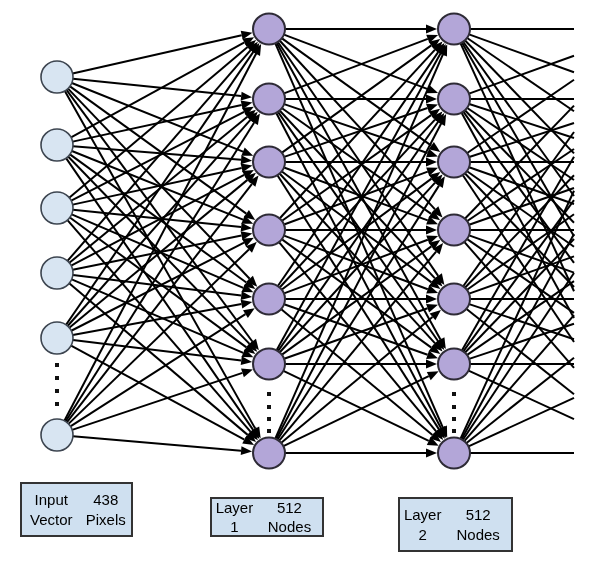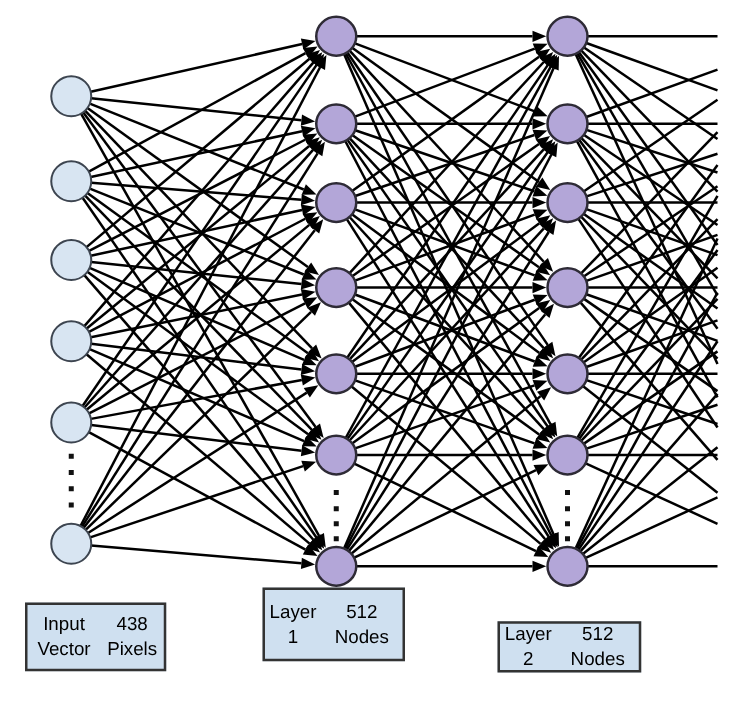--- a/index.html
+++ b/index.html
@@ -18,22 +18,22 @@
     background:#cfe0f0;
     display:flex;
     align-items:center;
     justify-content:center;
     text-align:center;
     font-size:15px;
     line-height:1.28;
     color:#000000;
   }
   .label-input{left:20px;top:482px;width:113px;height:55px;}
-  .label-layer1{left:210px;top:470px;width:114px;height:59px;}
-  .label-layer2{left:398px;top:497px;width:115px;height:41px;}
+  .label-layer1{left:210px;top:497px;width:114px;height:40px;}
+  .label-layer2{left:398px;top:497px;width:115px;height:55px;}
 </style>
 </head>
 <body>
 
 <div class="stage">
 
   <svg id="net-svg" width="600" height="571" viewBox="0 0 600 571">
       <line x1="72.60501278357752" y1="73.46678955843528" x2="241.69122762873934" y2="35.18311827273826" stroke="#000000" stroke-width="2"></line>
       <polygon points="252.41967391744888,32.754036094162515 242.68494306542942,39.57202811811944 240.69751219204926,30.794208427357084" fill="#000000"></polygon>
       <line x1="72.91453798107833" y1="78.65150865841379" x2="241.14955853311292" y2="96.10985984777587" stroke="#000000" stroke-width="2"></line>

